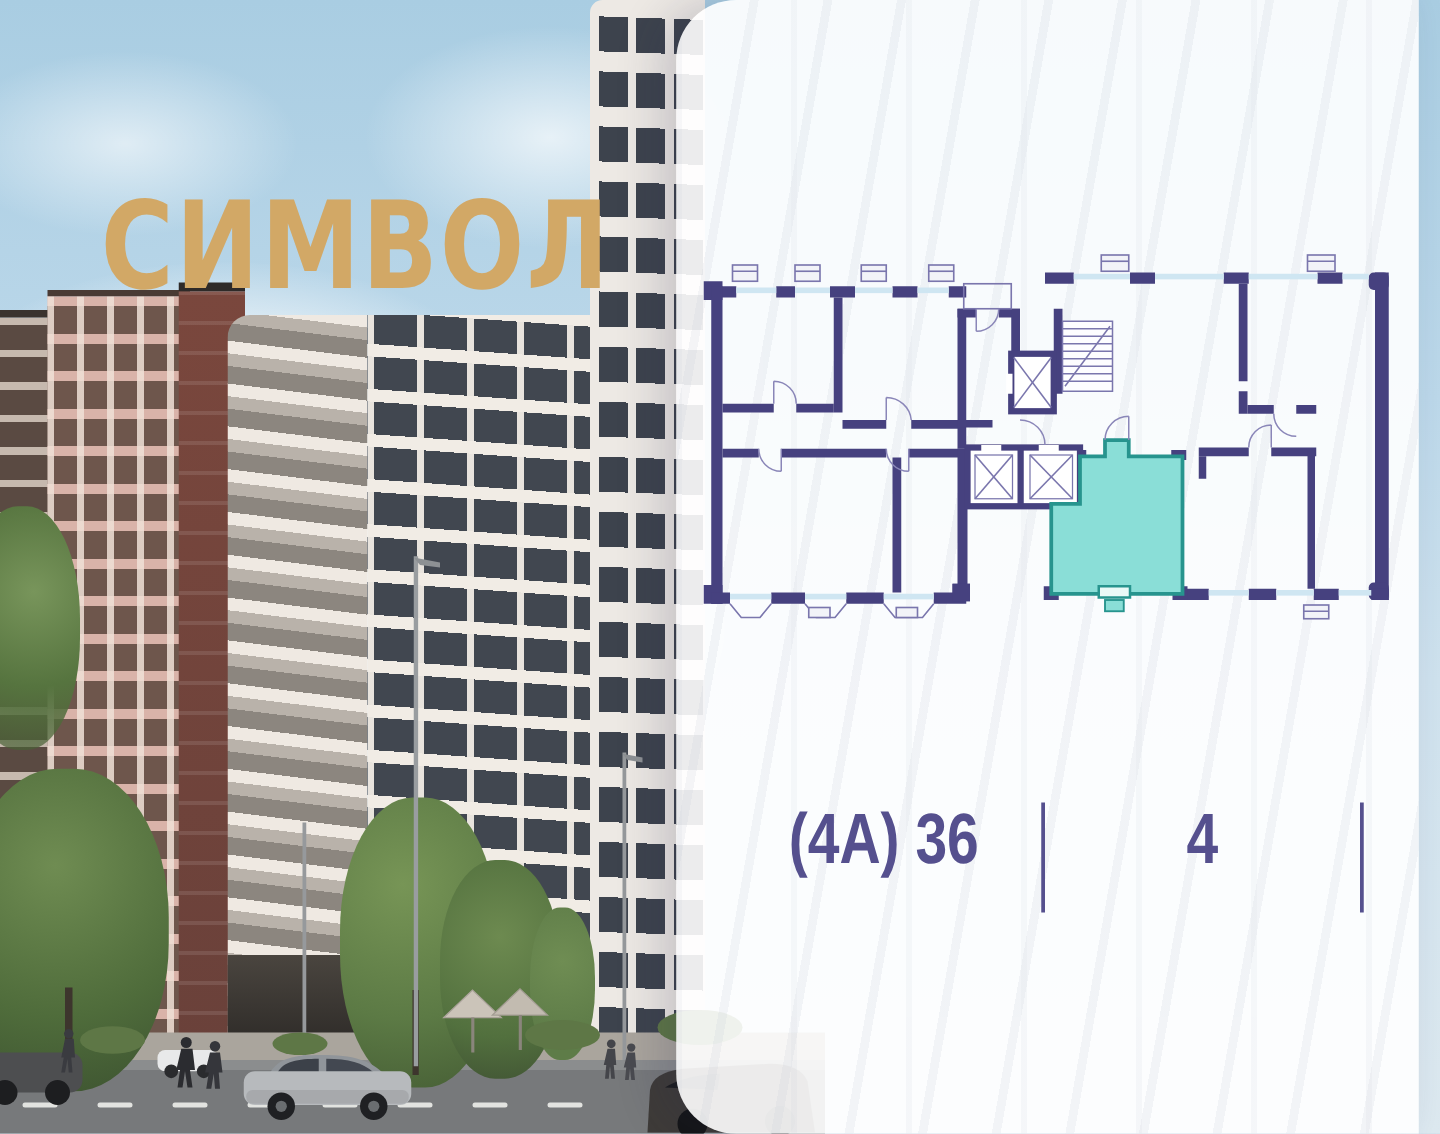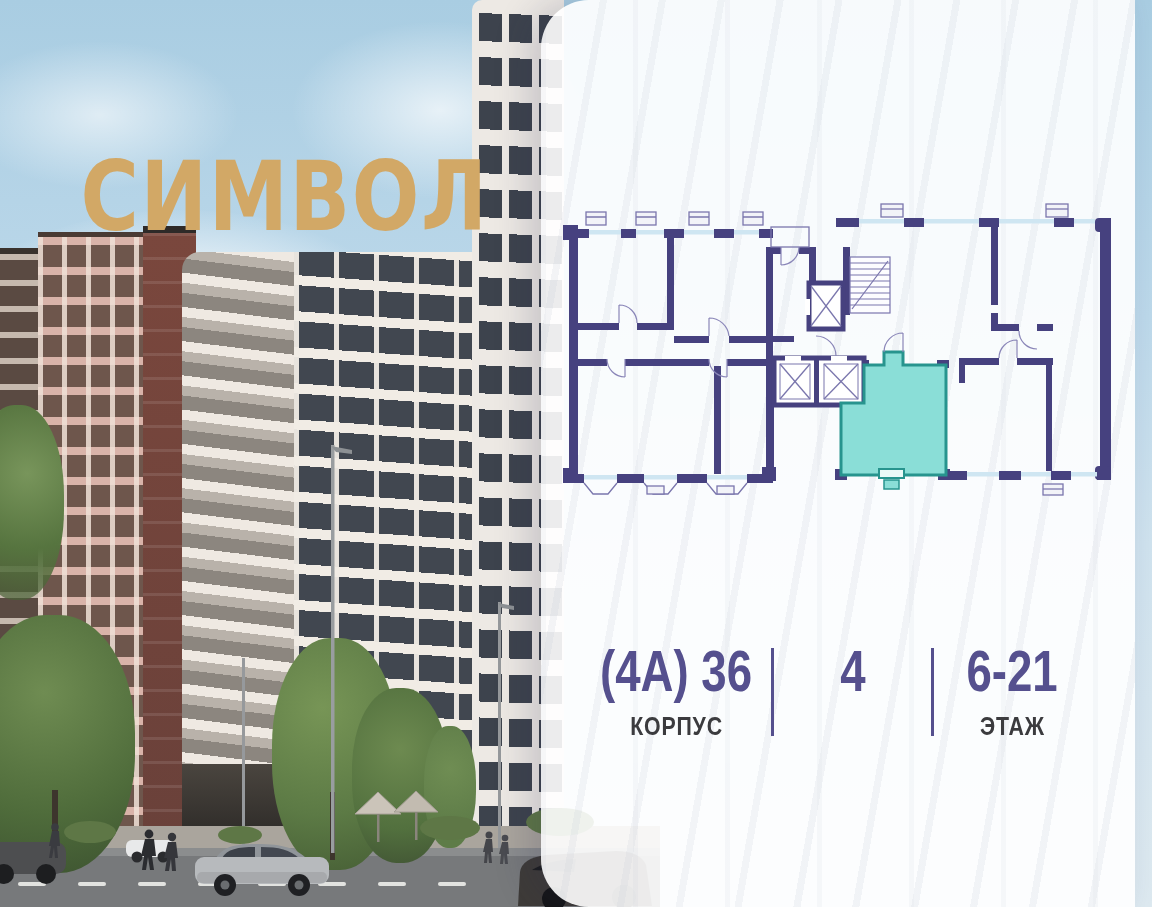--- a/index.html
+++ b/index.html
@@ -366,25 +366,20 @@
       <path d="M344,149 V130 M325,149 A19,19 0 0 1 344,130"></path>
       <path d="M458,155 V137 M440,155 A18,18 0 0 1 458,137"></path>
       <path d="M460,128 A18,18 0 0 0 478,146"></path>
       <path d="M257,133 A20,20 0 0 1 277,153"></path>
     </g>
   </svg>
 
   <div class="stats">
     <div class="stat">
       <div class="value">(4А) 36</div>
-      <div class="label"><span>КОРПУС</span></div>
     </div>
     <div class="stat-divider"></div>
     <div class="stat">
       <div class="value">4</div>
     </div>
     <div class="stat-divider"></div>
-    <div class="stat">
-      <div class="value">6-21</div>
-      <div class="label"><span>ЭТАЖ</span></div>
-    </div>
   </div>
 </div>
 
 </body></html>

